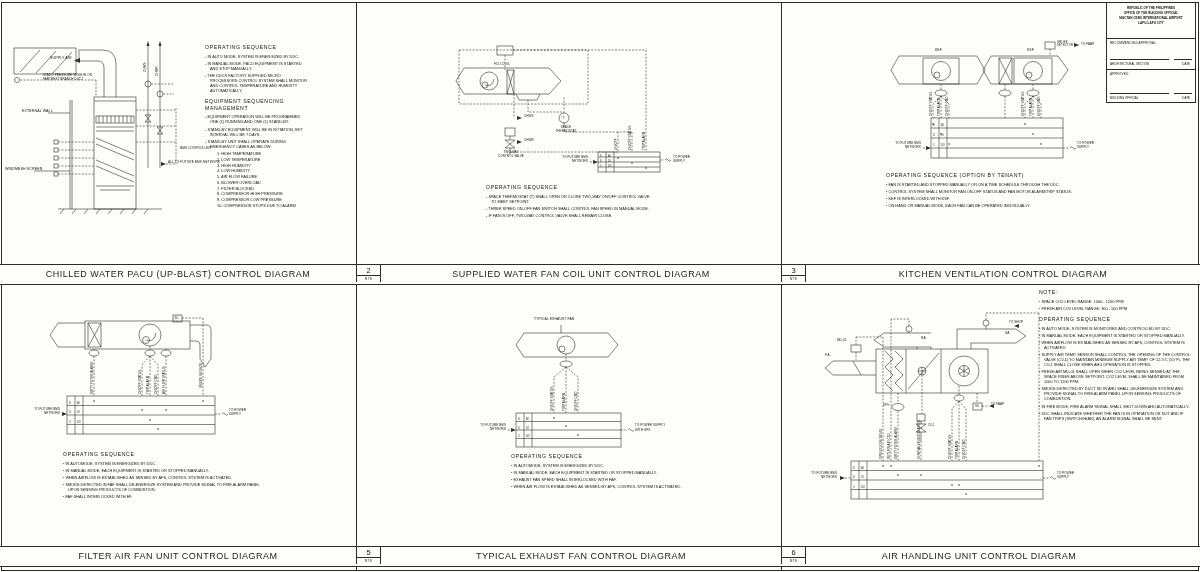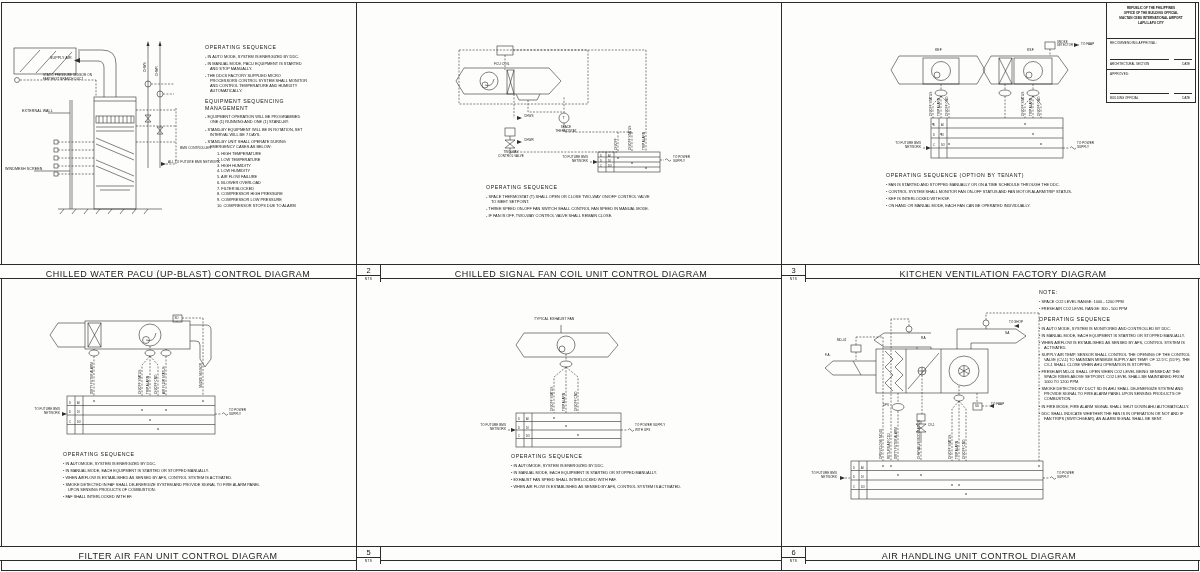--- a/index.html
+++ b/index.html
@@ -14,21 +14,21 @@
   svg text{font-family:"Liberation Sans",sans-serif;font-size:2.6px;fill:#161616}
   .lbl{position:absolute;font-size:3.6px;line-height:1.25;letter-spacing:.1px;white-space:nowrap;color:#161616}
   .lbl.wrap{white-space:normal}
   .lbl.r{text-align:right}
   .vlbl{position:absolute;font-size:3.1px;white-space:nowrap;transform:rotate(-90deg);transform-origin:0 0;color:#161616}
   .flow{position:absolute;font-size:3.9px;line-height:1.28;color:#161616}
   .flow h4{margin:0 0 3px;font-size:5.2px;font-weight:normal;letter-spacing:.6px}
   .flow h4.sub{margin-top:5px}
   .flow .it{margin:0 0 2.2px;padding-left:5px;text-indent:-5px}
   .flow .alarm{margin:0 0 .8px;padding-left:12px}
-  .bar{position:absolute;left:0;width:1200px;height:15px;border-top:1px solid #2b2b2b;border-bottom:1px solid #2b2b2b;box-sizing:border-box;background:#fdfdfb}
+  .bar{position:absolute;left:0;width:1200px;height:21px;border-top:1px solid #2b2b2b;border-bottom:1px solid #2b2b2b;box-sizing:border-box;background:#fdfdfb}
   .bart{position:absolute;top:0;height:17px;display:flex;align-items:center;justify-content:center;font-size:9px;letter-spacing:.5px;color:#1c1c1c}
   .nbox{position:absolute;top:0;height:17px;width:25px;border-left:1px solid #2b2b2b;border-right:1px solid #2b2b2b;box-sizing:border-box;display:flex;flex-direction:column;background:#fdfdfb}
   .nbox .n{flex:1;display:flex;align-items:center;justify-content:center;font-size:7.5px;border-bottom:1px solid #2b2b2b}
   .nbox .s{height:6px;display:flex;align-items:center;justify-content:center;font-size:3.2px;letter-spacing:.3px}
   .tb{position:absolute;left:1106px;top:2px;width:90px;height:101px;border:1px solid #2b2b2b;box-sizing:border-box;background:#fdfdfb}
   .tb .hd{height:36px;border-bottom:1px solid #2b2b2b;text-align:center;font-weight:bold;font-size:3.1px;line-height:1.6;padding-top:3px;box-sizing:border-box}
   .tb .sec{position:relative;height:30px;border-bottom:1px solid #2b2b2b;font-size:3px}
   .tb .sec2{position:relative;height:33px;font-size:3px}
   .tb .cap{position:absolute;left:3px;top:2px;letter-spacing:.2px}
   .tb .sig{position:absolute;border-top:1px solid #2b2b2b;height:0}
@@ -396,33 +396,34 @@
       <div class="it">• SUPPLY AIR TEMP. SENSOR SHALL CONTROL THE OPENING OF THE CONTROL VALVE (CV-1) TO MAINTAIN MINIMUM SUPPLY AIR TEMP. OF 12.5°C (55°F). THE CV-1 SHALL CLOSE WHEN AHU OPERATION IS STOPPED.</div>
       <div class="it">• FRESH AIR MD-01 SHALL OPEN WHEN CO2 LEVEL BEING SENSED AT THE SPACE RISES ABOVE SETPOINT. CO2 LEVEL SHALL BE MAINTAINED FROM 1000 TO 1200 PPM.</div>
       <div class="it">• SMOKE DETECTED BY DUCT SD IN AHU SHALL DE-ENERGIZE SYSTEM AND PROVIDE SIGNAL TO FIRE ALARM PANEL UPON SENSING PRODUCTS OF COMBUSTION.</div>
       <div class="it">• IN FIRE MODE, FIRE ALARM SIGNAL SHALL SHUT DOWN AHU AUTOMATICALLY.</div>
       <div class="it">• DDC SHALL INDICATE WHETHER THE FAN IS IN OPERATION OR NOT AND IF FAN TRIPS (SWITCHGEAR), AN ALARM SIGNAL SHALL BE SENT.</div>
     </div>
   </div>
 
   <div class="bar" style="top:264px">
     <div class="bart" style="left:0;width:356px">CHILLED WATER PACU (UP-BLAST) CONTROL DIAGRAM</div>
-    <div class="bart" style="left:381px;width:400px">CHILLED SIGNAL FAN COIL UNIT CONTROL DIAGRAM</div>
-    <div class="bart" style="left:806px;width:394px">KITCHEN VENTILATION FACTORY DIAGRAM</div>
+    <div class="bart" style="left:381px;width:400px">SUPPLIED WATER FAN COIL UNIT CONTROL DIAGRAM</div>
+    <div class="bart" style="left:806px;width:394px">KITCHEN VENTILATION CONTROL DIAGRAM</div>
     <div class="nbox" style="left:356px">
       <div class="n">2</div>
       <div class="s">NTS</div>
     </div>
     <div class="nbox" style="left:781px">
       <div class="n">3</div>
       <div class="s">NTS</div>
     </div>
   </div>
   <div class="bar" style="top:546px">
     <div class="bart" style="left:0;width:356px">FILTER AIR FAN UNIT CONTROL DIAGRAM</div>
+    <div class="bart" style="left:381px;width:400px">TYPICAL EXHAUST FAN CONTROL DIAGRAM</div>
     <div class="bart" style="left:782px;width:394px">AIR HANDLING UNIT CONTROL DIAGRAM</div>
     <div class="nbox" style="left:356px">
       <div class="n">5</div>
       <div class="s">NTS</div>
     </div>
     <div class="nbox" style="left:781px">
       <div class="n">6</div>
       <div class="s">NTS</div>
     </div>
   </div>

